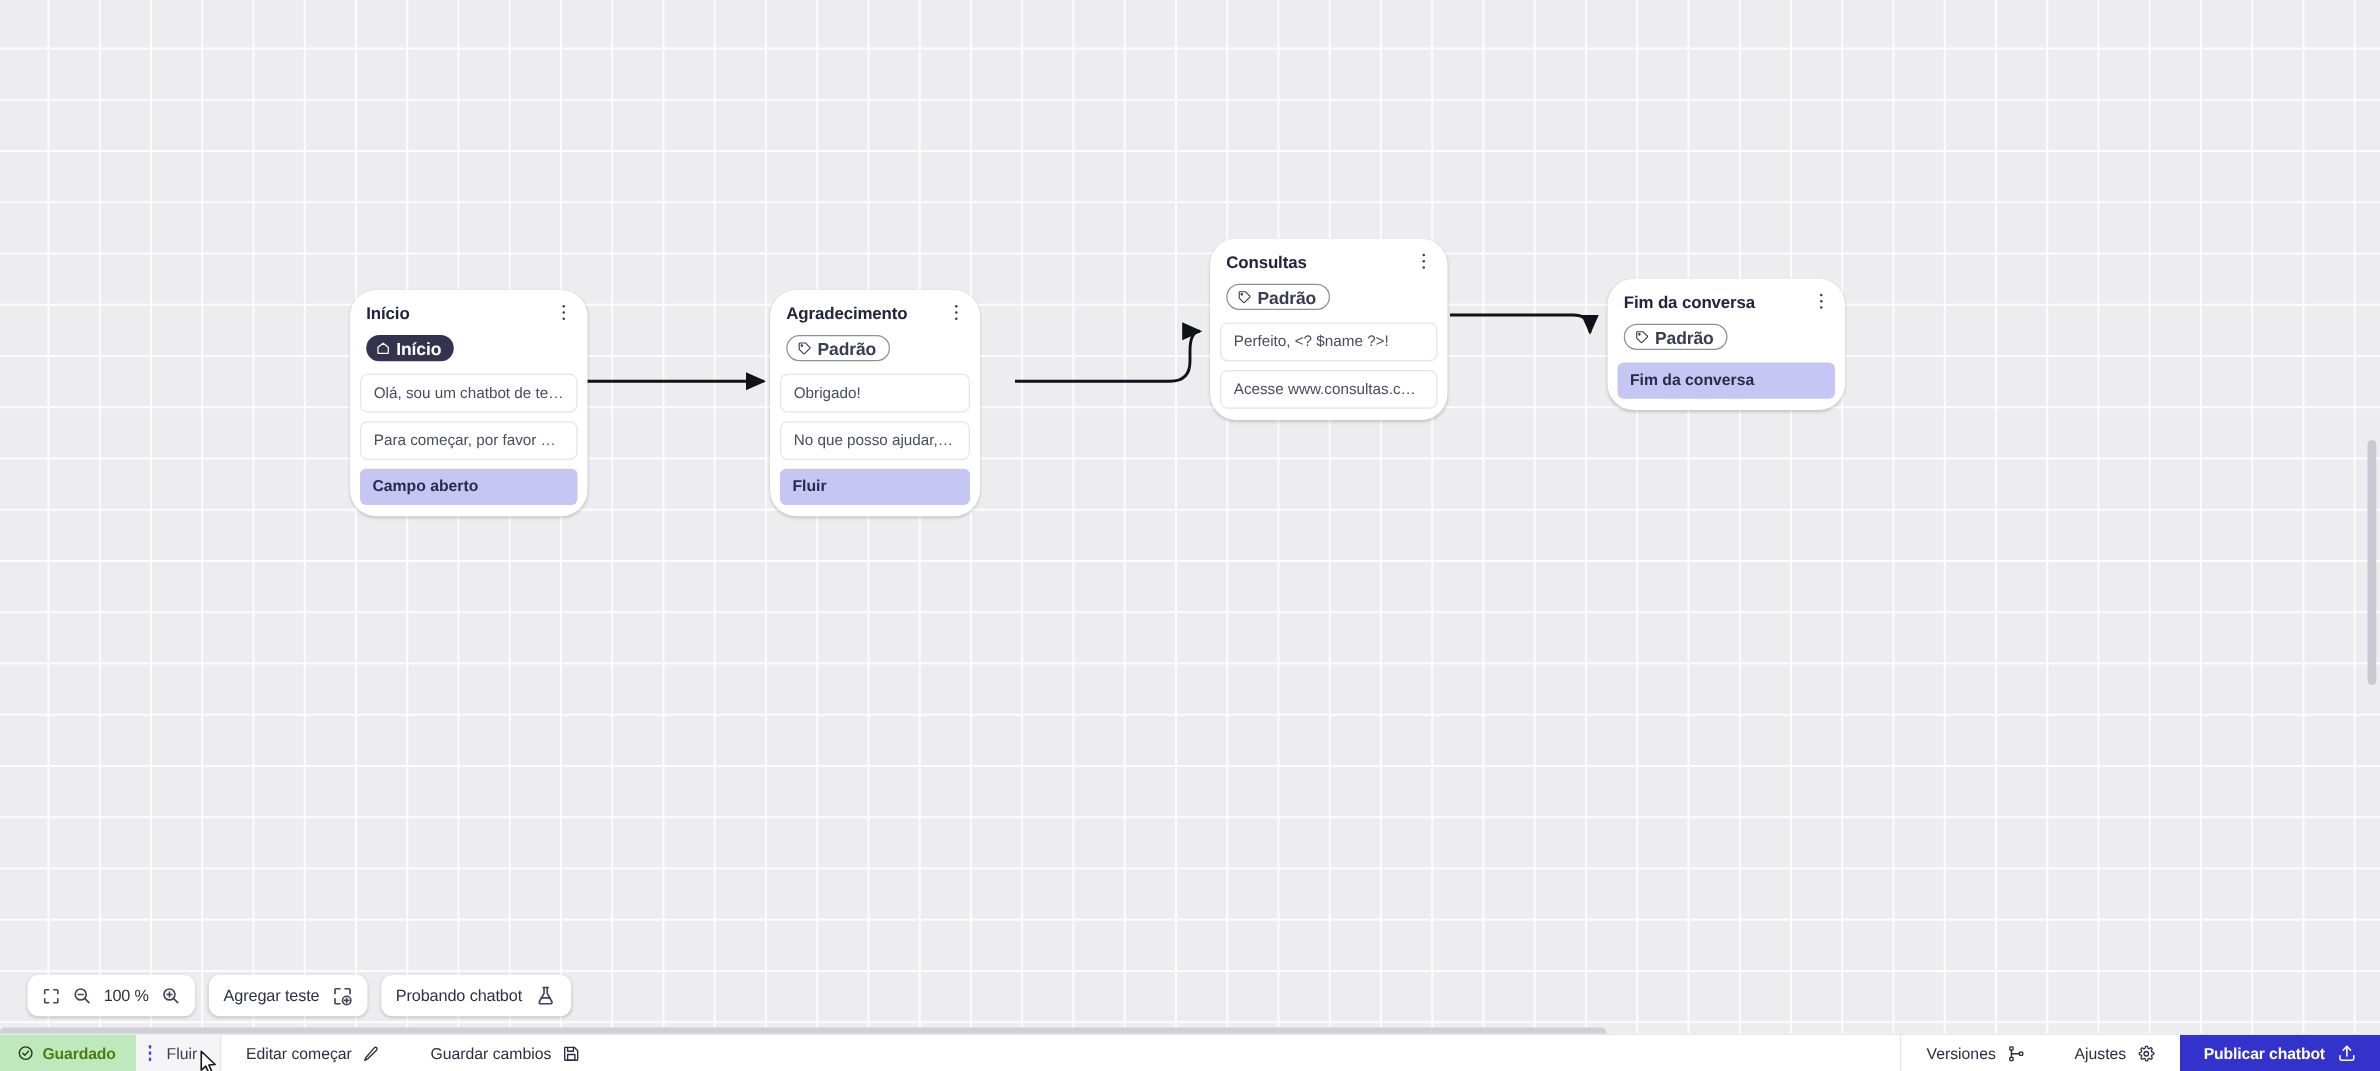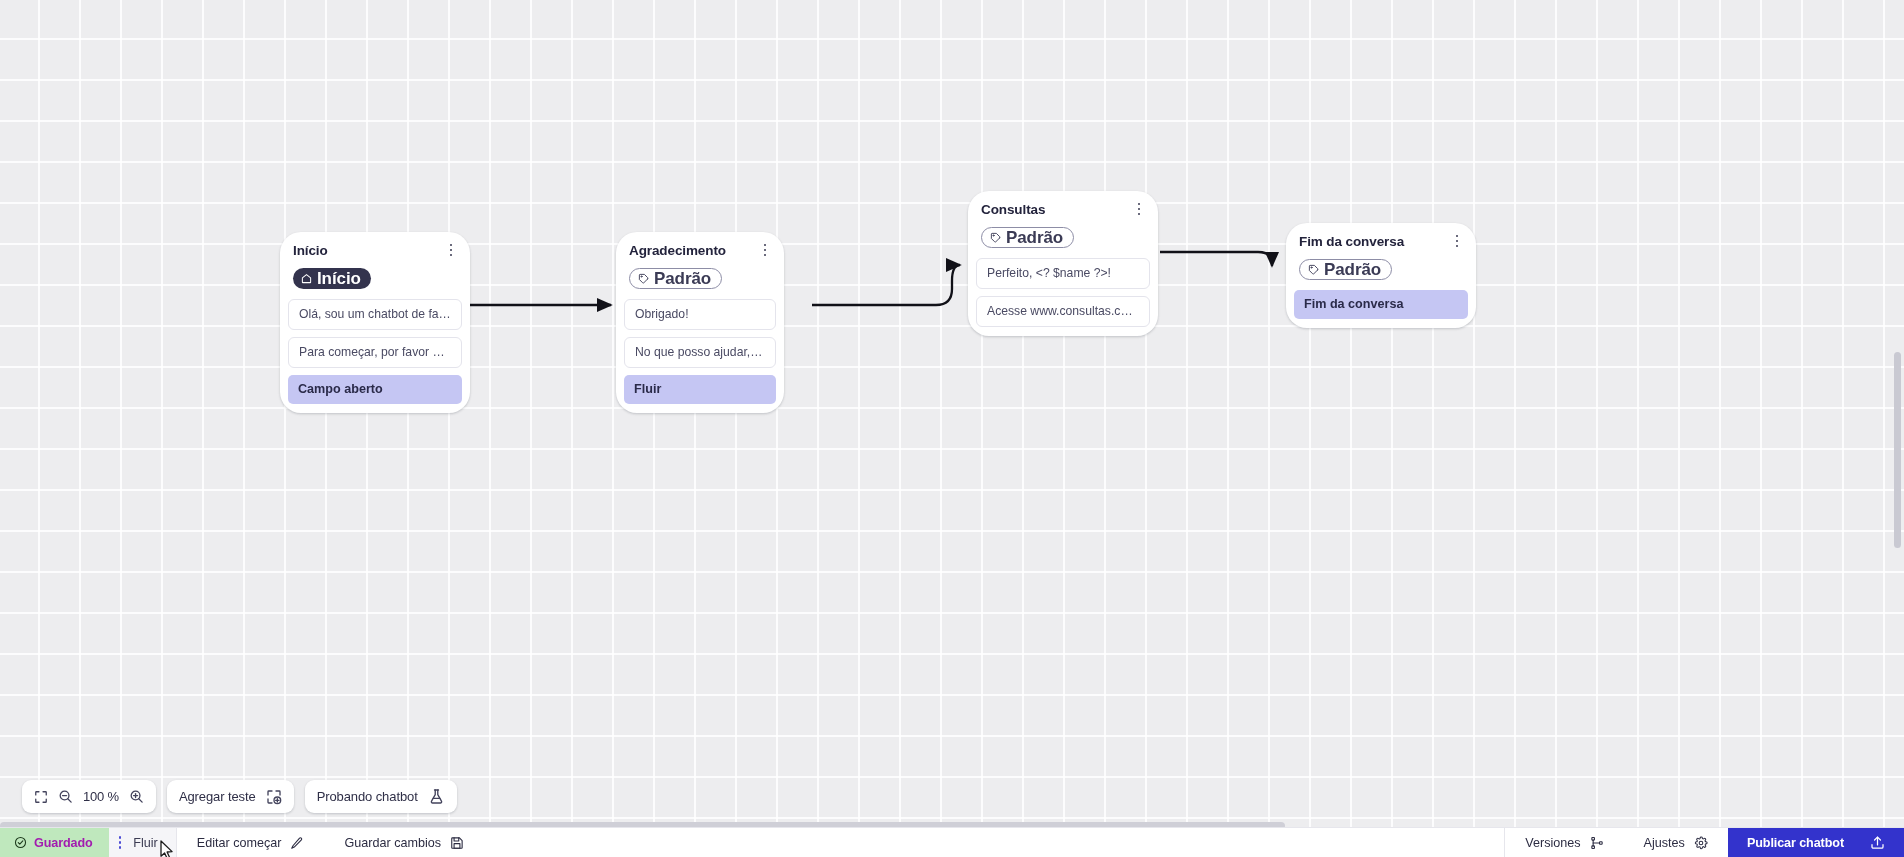--- a/index.html
+++ b/index.html
@@ -58,21 +58,21 @@
   .kebab i { display:block; width: 2.6px; height: 2.6px; border-radius: 50%; background: #3a3a52; }
 
   .badge {
     display: inline-flex;
     align-items: center;
     gap: 5px;
     margin-top: 9px;
     height: 21px;
     padding: 0 10px 0 8px;
     border-radius: 11px;
-    font-size: 17px;
+    font-size: 14px;
     font-weight: 700;
     letter-spacing: -0.1px;
     white-space: nowrap;
   }
   .badge.start { background: #33334d; color: #ffffff; }
   .badge.default { background: #ffffff; color: #3b3b55; border: 1.3px solid #8d8da6; }
   .badge svg { display:block; }
 
   .node-body { padding: 0 8px 9px 8px; }
   .msg {
@@ -159,21 +159,21 @@
     width: 1904px; height: 30px;
     background: #ffffff;
     border-top: 1px solid #e6e6ec;
     display: flex;
     align-items: stretch;
     font-size: 12.6px;
     color: #2c2c42;
   }
   .bb-saved {
     background: #bfe8bd;
-    color: #a21caf;
+    color: #4d7c0f;
     display: flex; align-items: center; gap: 7px;
     padding: 0 16px 0 14px;
     font-weight: 700;
     font-size: 12.6px;
     letter-spacing: -0.1px;
   }
   .bb-tab {
     display: flex; align-items: center; gap: 12px;
     padding: 0 18px 0 10px;
     background: #f5f5f8;
@@ -190,21 +190,21 @@
     color: #2c2c42;
     white-space: nowrap;
   }
   .bb-spacer { flex: 1 1 auto; }
   .bb-right { display: flex; align-items: stretch; }
   .bb-sep { width: 1px; background: #e6e6ec; }
   .bb-publish {
     background: #3333cc;
     color: #ffffff;
     font-weight: 700;
-    display: flex; align-items: center; gap: 26px;
+    display: flex; align-items: center; gap: 10px;
     padding: 0 19px;
     white-space: nowrap;
     letter-spacing: -0.1px;
   }
 
   
   #cursor { position: absolute; left: 160px; top: 845px; pointer-events: none; }
 
   svg.ic { display:block; }
 </style>
@@ -238,21 +238,21 @@
       <div class="badge start">
         <span>
           <svg class="ic" width="11" height="11" viewBox="0 0 24 24" fill="none" stroke="#ffffff" stroke-width="2.2" stroke-linecap="round" stroke-linejoin="round">
             <path d="M3 10.5 L12 3.5 L21 10.5 V20 a1 1 0 0 1-1 1 H4 a1 1 0 0 1-1-1 z"></path>
           </svg>
         </span>
         <span>Início</span>
       </div>
     </div>
     <div class="node-body">
-      <div class="msg">Olá, sou um chatbot de favor!</div>
+      <div class="msg">Olá, sou um chatbot de teste!</div>
       <div class="msg">Para começar, por favor digite o ...</div>
       <div class="action">Campo aberto</div>
     </div>
   </div>
 
   <div class="node" id="node-agrad">
     <div class="node-head">
       <div class="node-title">Agradecimento</div>
       <div class="kebab">
         <i></i>

